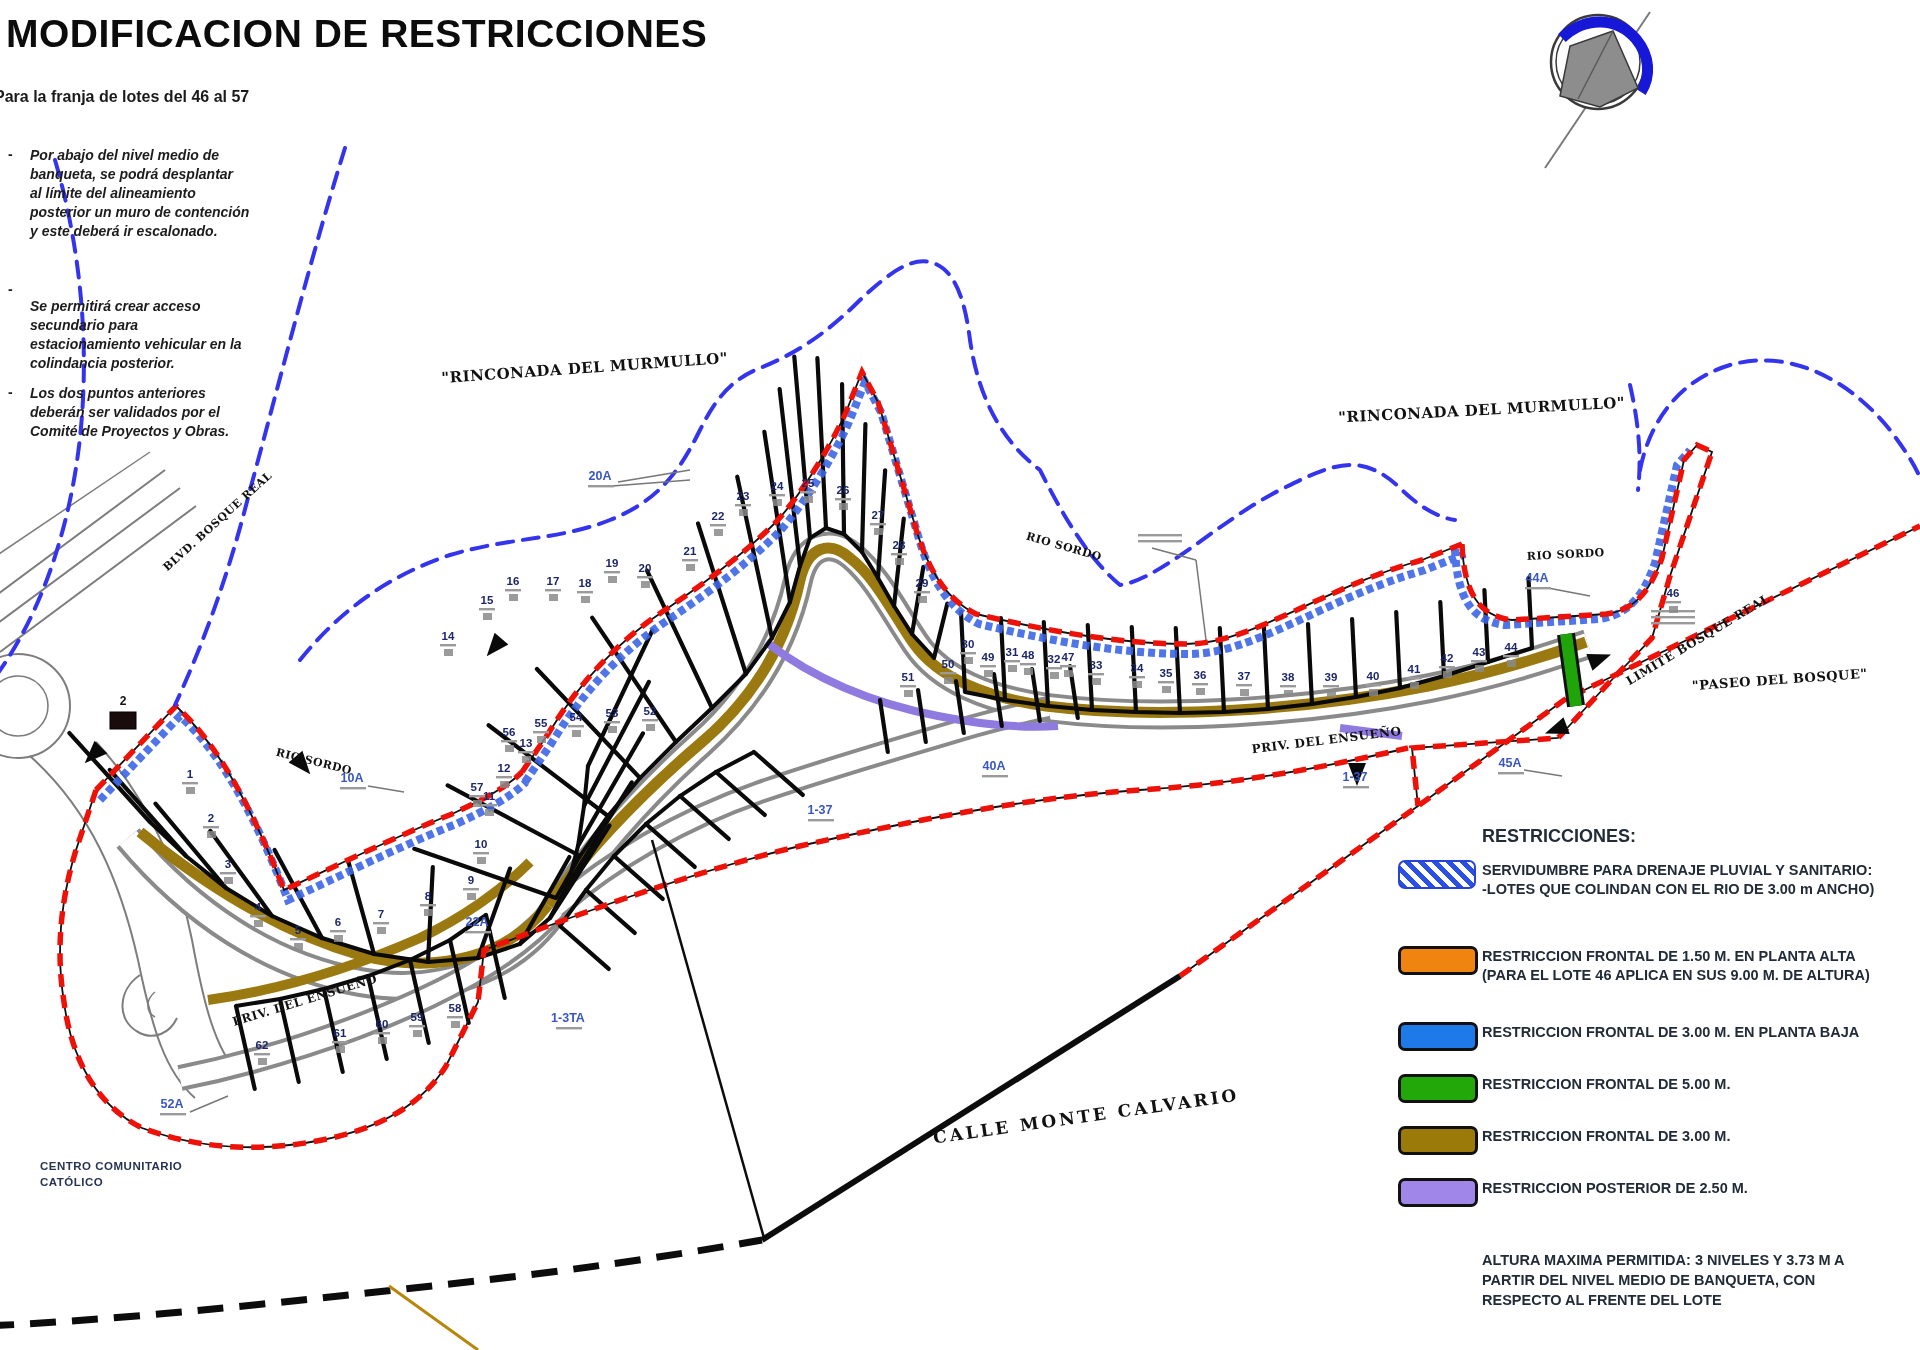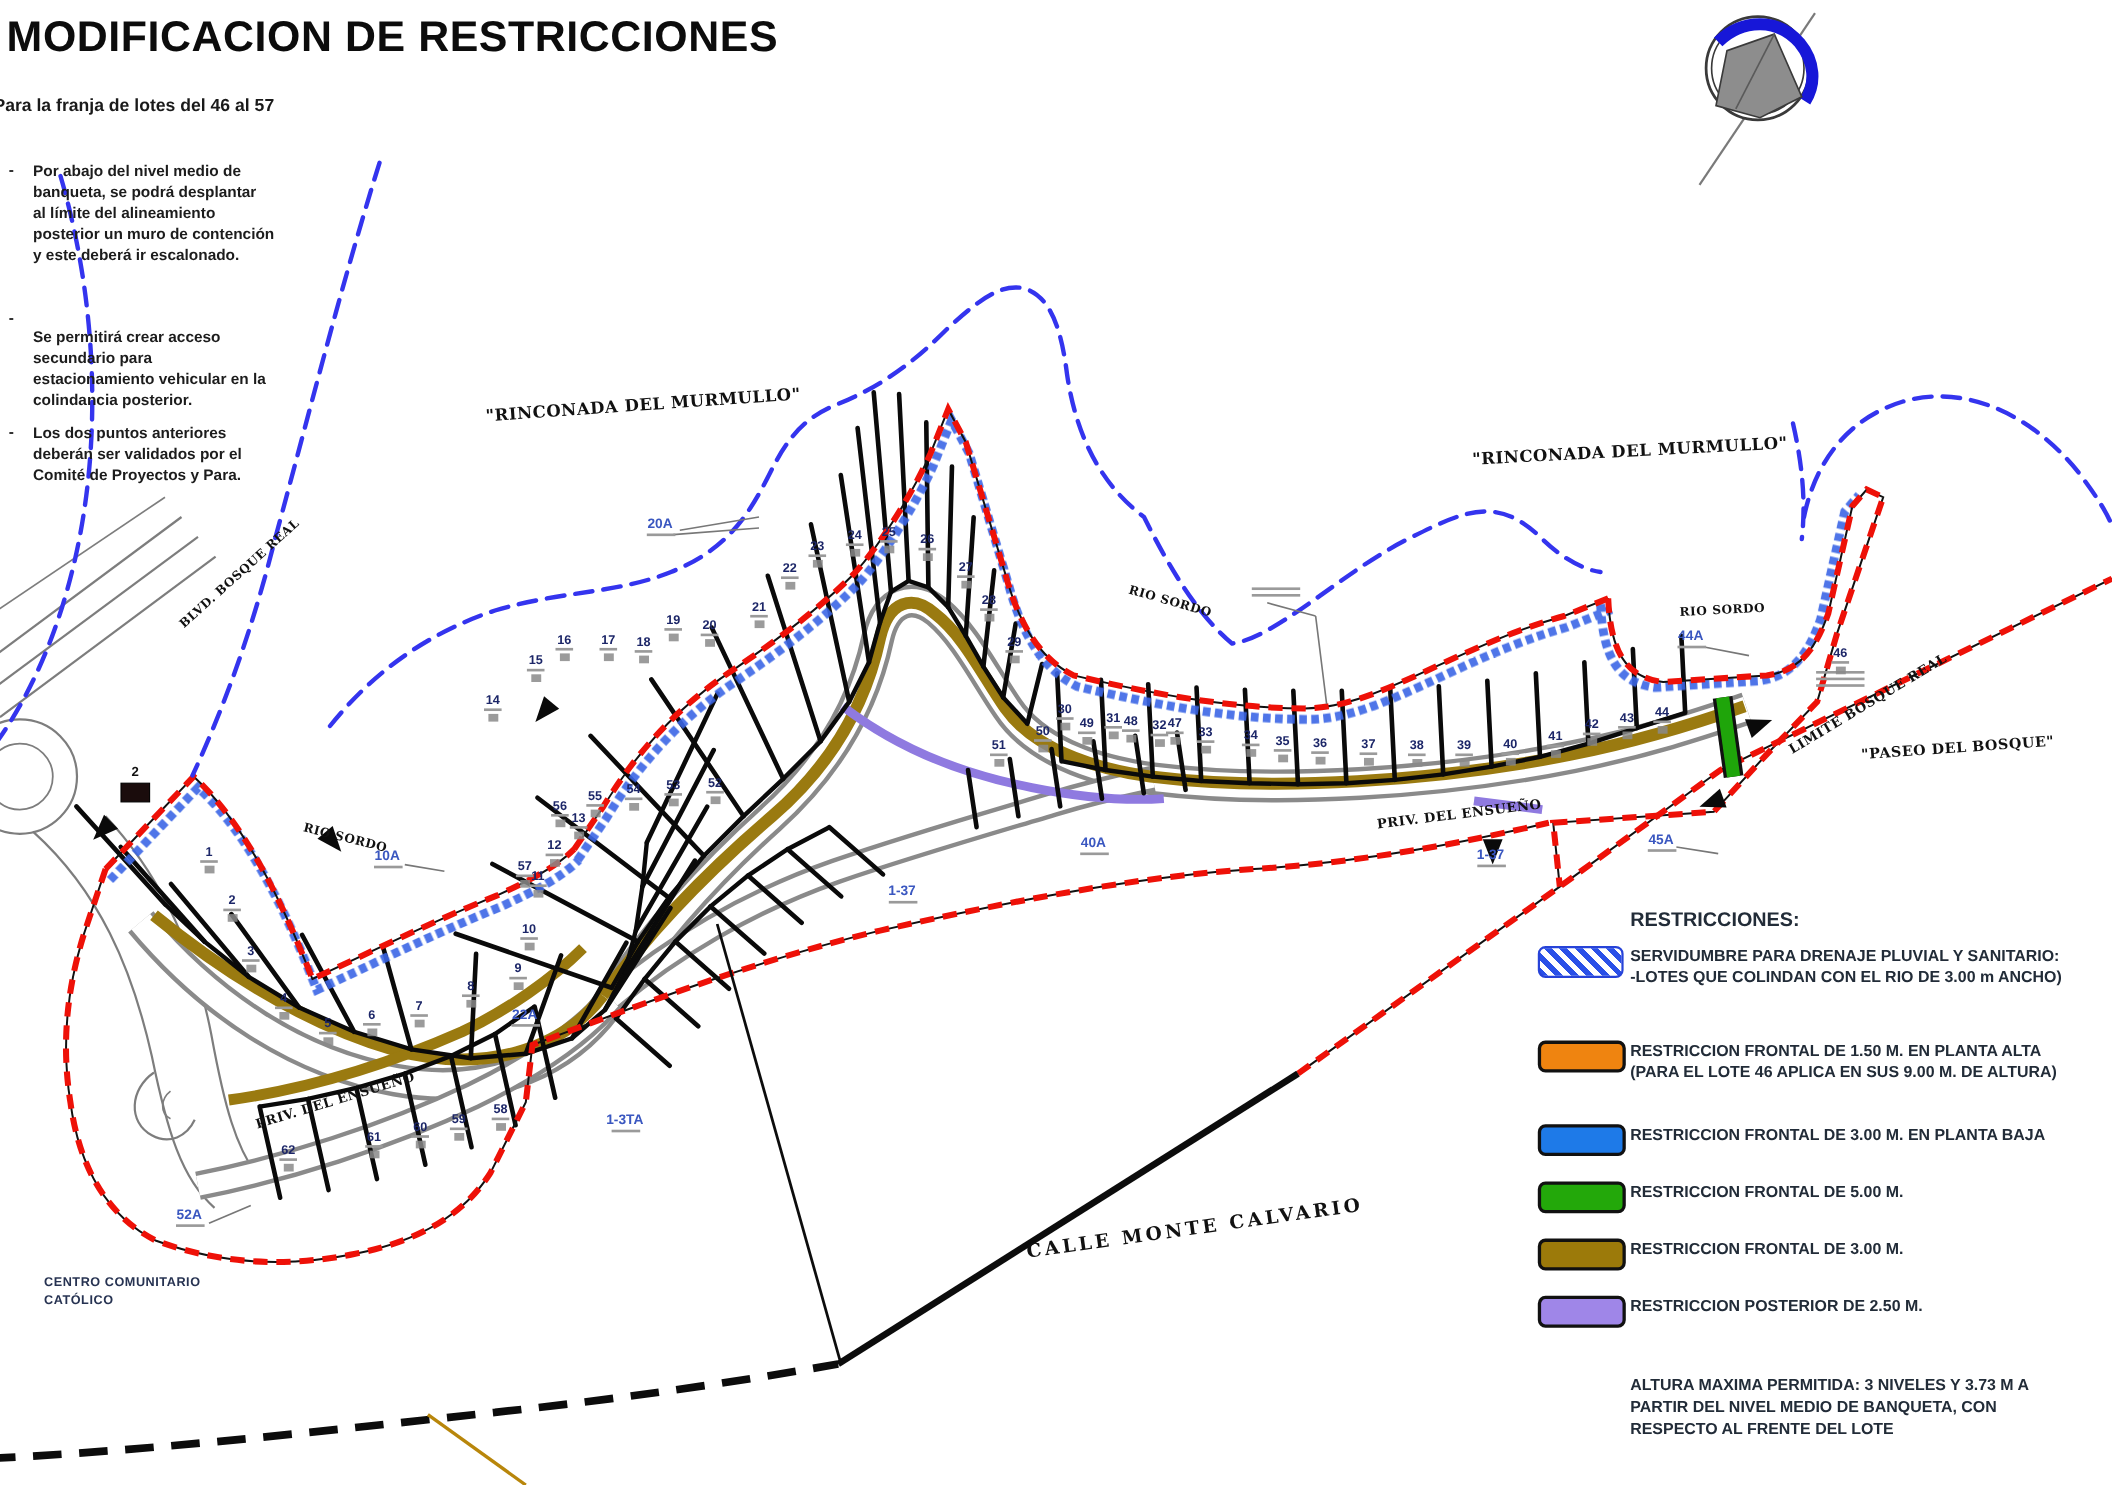--- a/index.html
+++ b/index.html
@@ -1,21 +1,21 @@
 <!DOCTYPE html>
 <html><head>
 <meta charset="utf-8">
 <style>
   html,body{margin:0;padding:0;}
   body{width:1920px;height:1350px;overflow:hidden;background:#fff;position:relative;
        font-family:"Liberation Sans",sans-serif;}
   .abs{position:absolute;}
   #title{left:6px;top:12px;font-size:39px;font-weight:800;color:#0c0c0c;letter-spacing:.5px;white-space:nowrap;}
   #subtitle{left:-6px;top:88px;font-size:16px;font-weight:700;color:#1a1a1a;}
-  .bullet{left:30px;width:300px;font-size:14px;font-weight:700;color:#1c1c1c;line-height:19px;white-space:pre-line;}
+  .bullet{left:30px;width:300px;font-size:14px;font-weight:700;color:#1c1c1c;line-height:19px;white-space:pre-line;font-style:italic;}
   .bullet-dash{left:8px;font-size:14px;font-weight:700;color:#1c1c1c;}
   #b1{top:146px}#b2{top:297px}#b3{top:384px}
   #d1{top:146px}#d2{top:281px}#d3{top:384px}
   #centro{left:40px;top:1158px;width:200px;font-size:11.5px;font-weight:700;
           color:#273352;line-height:16px;white-space:pre-line;letter-spacing:.5px;}
   
   #legend{left:1398px;top:826px;width:522px;}
   #legend-heading{position:absolute;left:84px;top:0;font-size:18px;font-weight:700;color:#222c38;}
   .lg-row{position:absolute;left:0;}
   .lg-swatch{position:absolute;left:0;top:0;width:74px;height:23px;border:3px solid #111;border-radius:7px;}
@@ -458,21 +458,21 @@
 posterior un muro de contención
 y este deberá ir escalonado.</div>
 <div id="d2" class="abs bullet-dash">-</div>
 <div id="b2" class="abs bullet">Se permitirá crear acceso
 secundario para
 estacionamiento vehicular en la
 colindancia posterior.</div>
 <div id="d3" class="abs bullet-dash">-</div>
 <div id="b3" class="abs bullet">Los dos puntos anteriores
 deberán ser validados por el
-Comité de Proyectos y Para.</div>
+Comité de Proyectos y Obras.</div>
 
 <div id="centro" class="abs">CENTRO COMUNITARIO
 CATÓLICO</div>
 
 <div id="legend" class="abs">
   <div id="legend-heading">RESTRICCIONES:</div>
 
   <div id="lg-hatch" class="lg-row">
     <div class="lg-swatch"></div>
     <div class="lg-text">SERVIDUMBRE PARA DRENAJE PLUVIAL Y SANITARIO:

